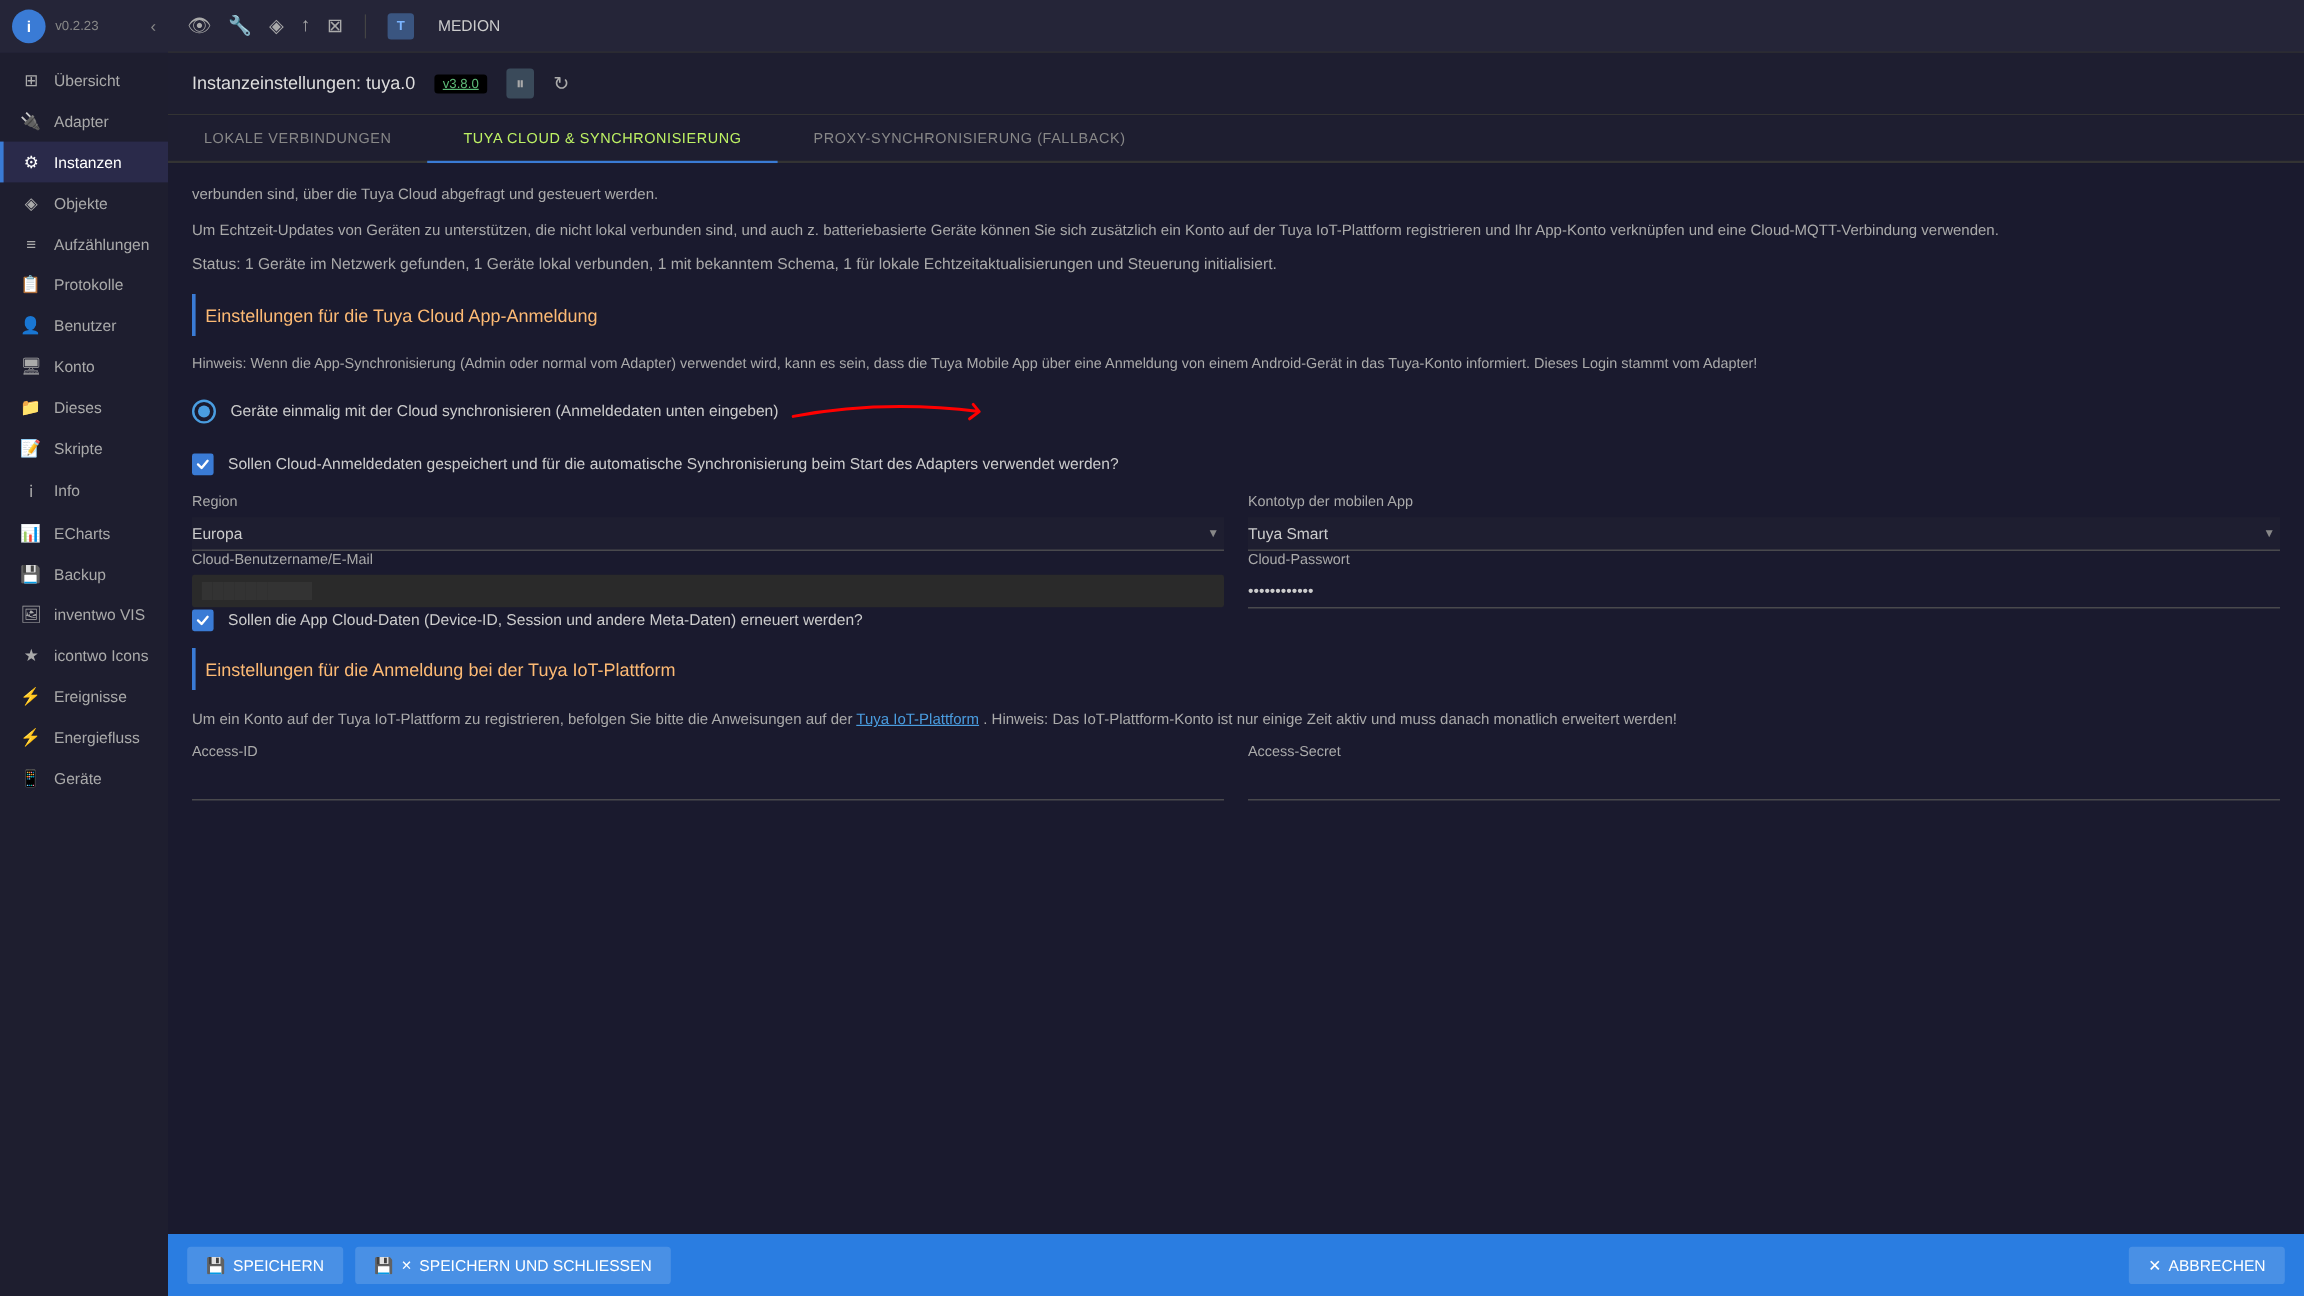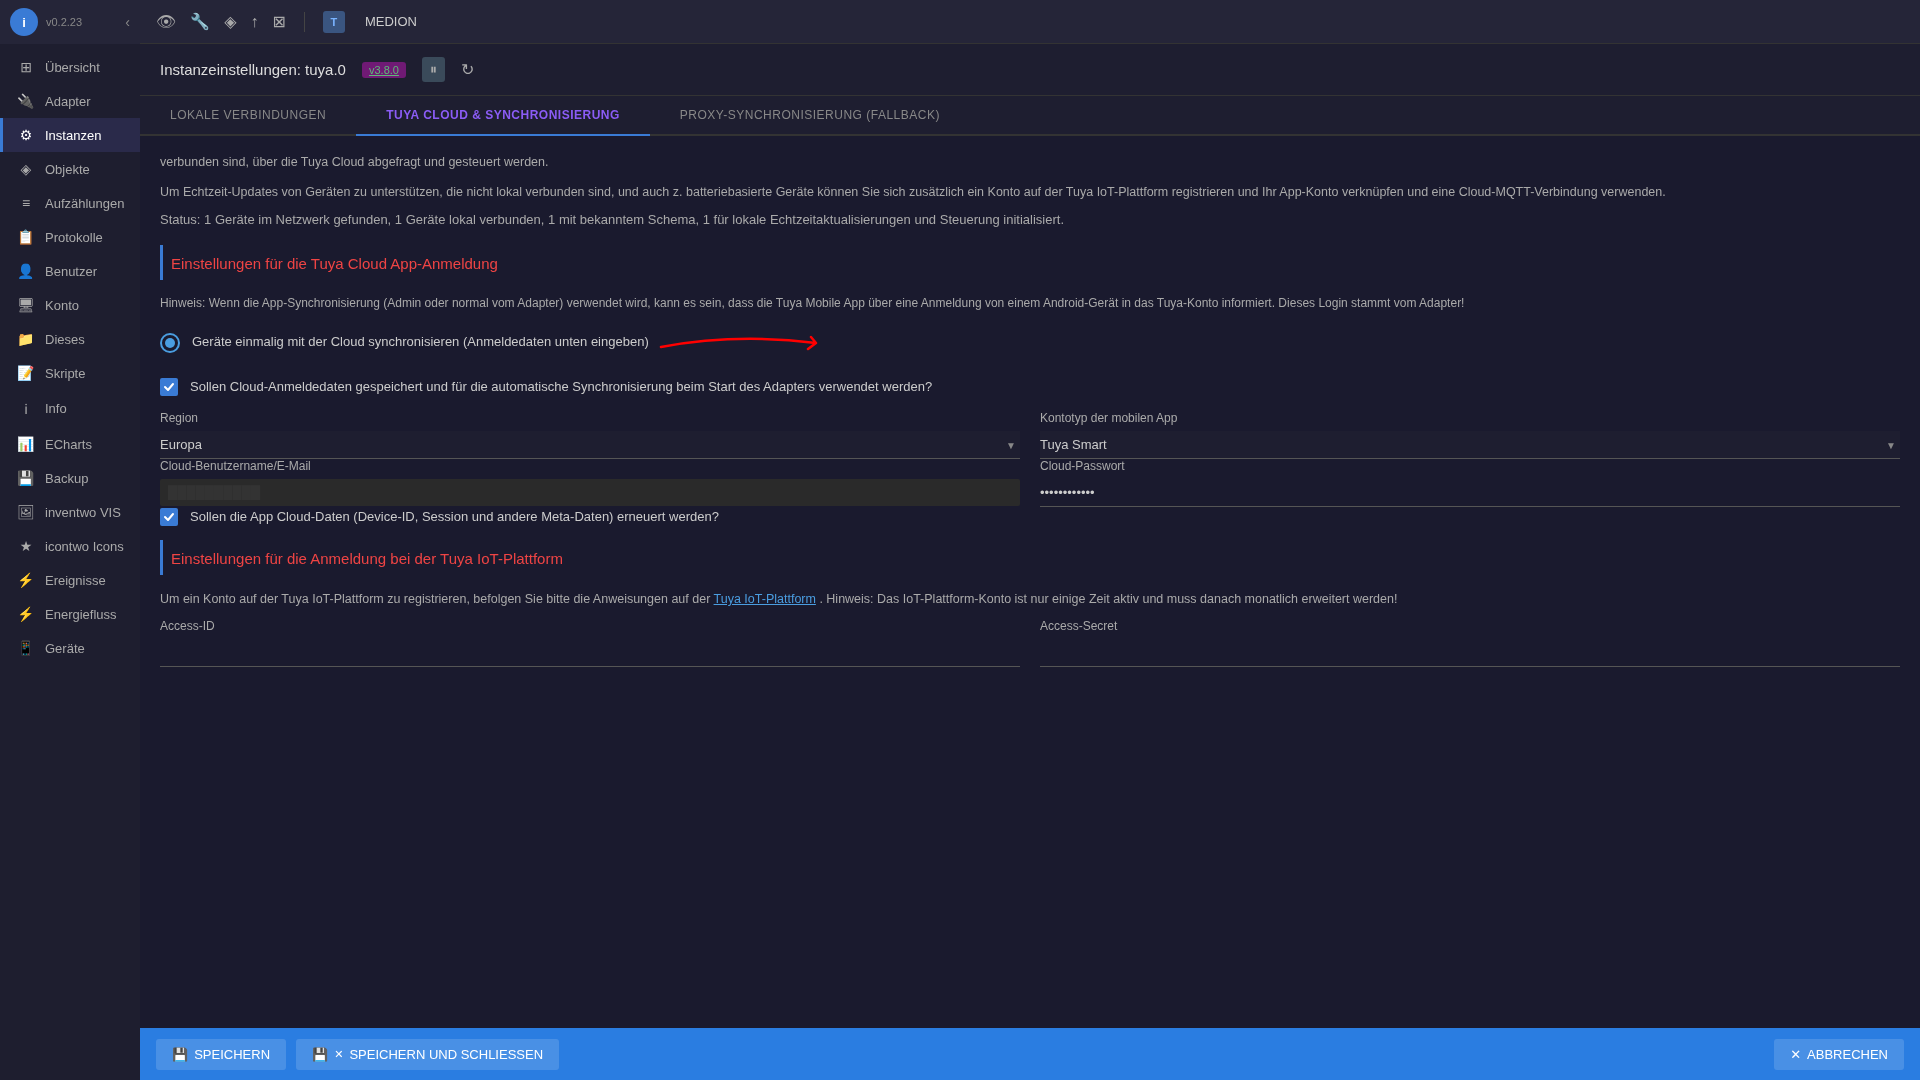--- a/index.html
+++ b/index.html
@@ -92,21 +92,21 @@
       background: #1e1e30;
       display: flex;
       align-items: center;
       padding: 0 20px;
       gap: 16px;
       border-bottom: 1px solid #333;
       flex-shrink: 0;
     }
     .page-title { color: #ddd; font-size: 15px; font-weight: 500; }
     .version-badge {
-      background: #701a75;
+      background: #000000;
       color: #5dba78;
       padding: 2px 7px;
       border-radius: 3px;
       font-size: 11px;
       text-decoration: underline;
     }
     .btn-pause {
       background: #3a4a5a;
       border: none;
       color: #aaa;
@@ -134,21 +134,21 @@
     .tab {
       padding: 12px 30px;
       color: #888;
       cursor: pointer;
       font-size: 12px;
       text-transform: uppercase;
       letter-spacing: 0.5px;
       border-bottom: 2px solid transparent;
       margin-bottom: -2px;
     }
-    .tab.active { color: #8b5cf6; border-bottom-color: #3a7bd5; font-weight: bold; }
+    .tab.active { color: #bef264; border-bottom-color: #3a7bd5; }
 
     
     #content {
       flex: 1;
       overflow-y: auto;
       padding: 16px 20px 80px 20px;
       background: #1a1a2e;
     }
 
     .info-text {
@@ -159,21 +159,21 @@
     }
     .status-bar {
       color: #aaa;
       font-size: 13px;
       margin: 10px 0 18px 0;
       padding: 0;
     }
 
     
     .section-header {
-      color: #ef4444;
+      color: #fdba74;
       font-size: 15px;
       font-weight: 500;
       padding: 10px 0 8px 8px;
       border-left: 3px solid #3a7bd5;
       margin-bottom: 14px;
       margin-top: 10px;
     }
 
     .warning-text {
       color: #aaa;

